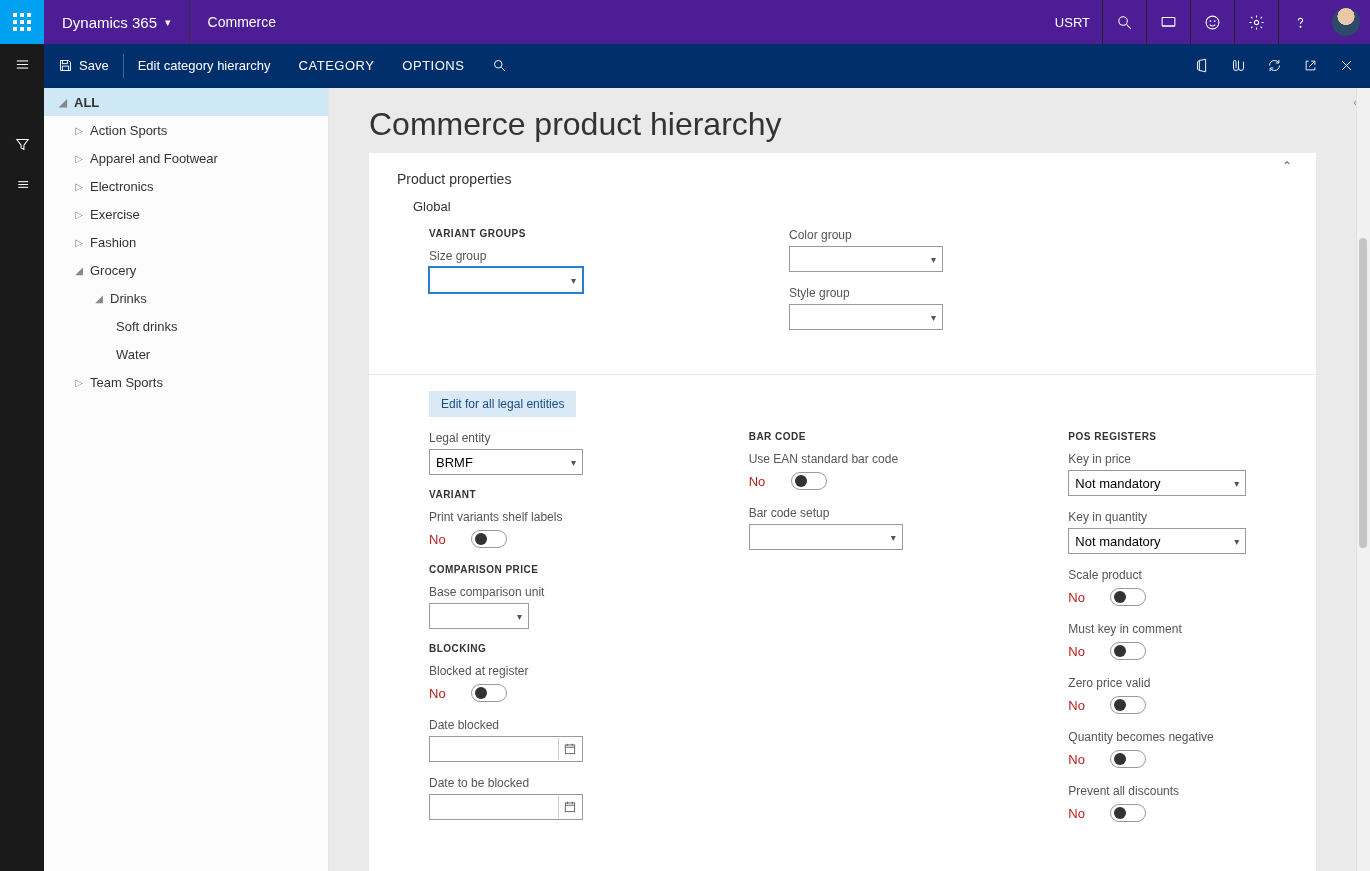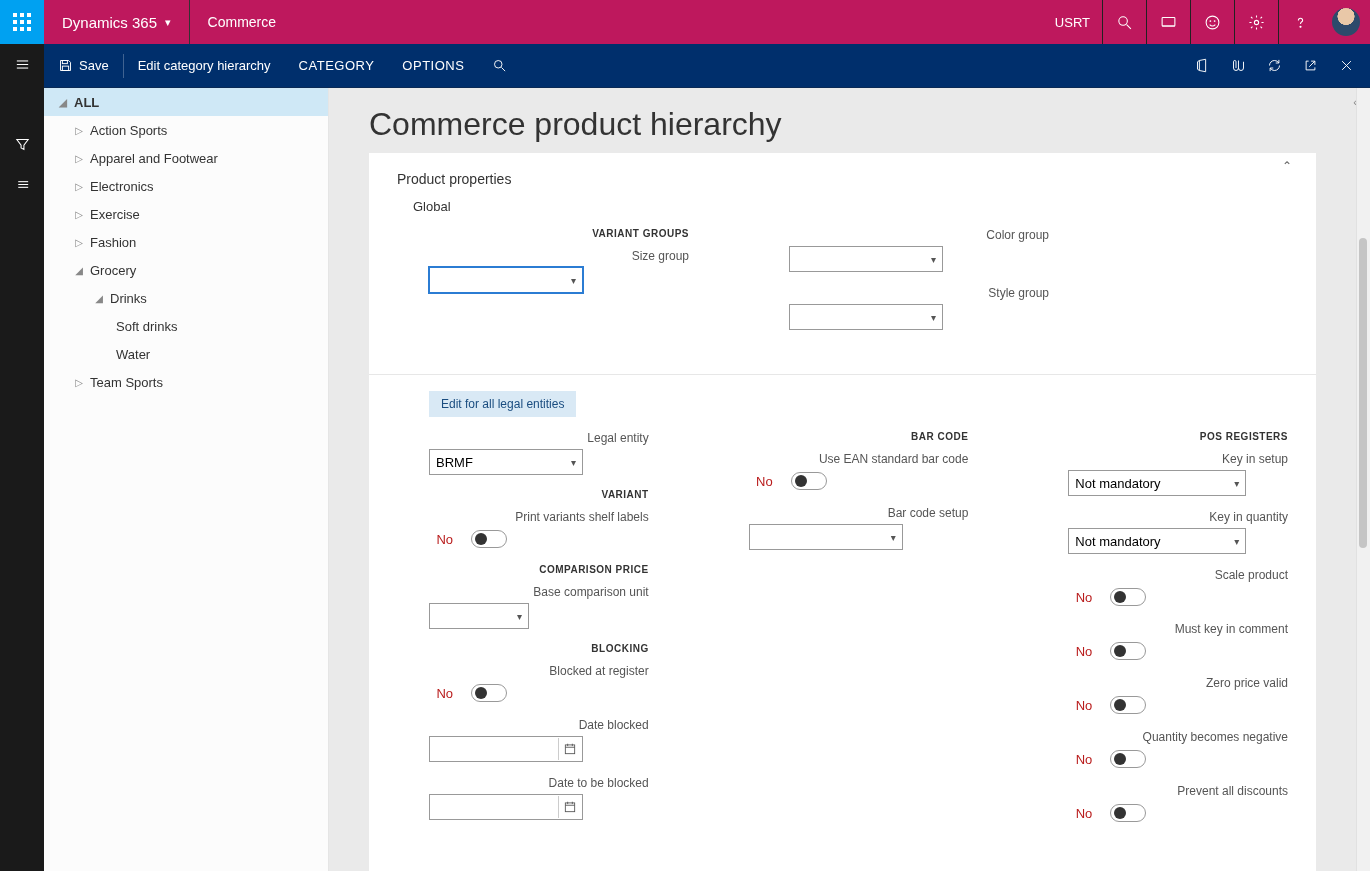--- a/index.html
+++ b/index.html
@@ -1,20 +1,20 @@
 <!DOCTYPE html>
 <html><head>
 <meta charset="utf-8">
 <style>
 * { box-sizing: border-box; margin: 0; padding: 0; font-family: "Segoe UI", Arial, sans-serif; }
 html, body { width: 1370px; height: 871px; overflow: hidden; background: #fff; }
 .root { display: flex; flex-direction: column; height: 100%; }
 
 
-.topbar { display: flex; align-items: center; height: 44px; background: #be185d; color: #fff; }
+.topbar { display: flex; align-items: center; height: 44px; background: #4c1d95; color: #fff; }
 .waffle { width: 44px; height: 44px; background: #00a1f1; display: flex; align-items: center; justify-content: center; }
 .waffle svg { width: 18px; height: 18px; fill: #fff; }
 .brand { padding: 0 18px; font-size: 15px; font-weight: 400; display: flex; align-items: center; gap: 8px; height: 100%; border-right: 1px solid #333; }
 .brand span.chev { font-size: 11px; }
 .module { padding: 0 18px; font-size: 14px; font-weight: 400; }
 .topbar-spacer { flex: 1; }
 .topbar-right { display: flex; align-items: center; height: 100%; }
 .top-company { font-size: 13px; padding: 0 12px; }
 .top-icon { width: 44px; height: 44px; display: flex; align-items: center; justify-content: center; border-left: 1px solid #222; }
 .top-icon svg { width: 17px; height: 17px; stroke: #fff; fill: none; stroke-width: 1.5; }
@@ -54,21 +54,21 @@
 
 .content { flex: 1; background: #eaeaea; position: relative; overflow: hidden; display: flex; }
 .content-scroll { flex: 1; overflow-y: auto; padding: 18px 40px 40px 40px; }
 .page-title { font-size: 32px; font-weight: 300; color: #333; margin-bottom: 10px; }
 .panel { background: #fff; padding: 14px 28px 40px 28px; position: relative; }
 .panel .collapse-caret { position: absolute; top: 6px; right: 24px; color: #666; font-size: 12px; }
 .section-h { font-size: 14px; color: #333; margin: 4px 0 12px 0; }
 .sub-h { font-size: 13px; color: #333; margin: 6px 0 14px 0; padding-left: 16px; }
 .divider-h { border-top: 1px solid #e7e7e7; margin: 30px -28px 16px -28px; }
 
-.cols { display: flex; gap: 100px; padding-left: 32px; text-align: right; }
+.cols { display: flex; gap: 100px; padding-left: 32px; }
 .col { width: 260px; }
 .col.right { width: 260px; }
 .group-label { font-size: 10px; font-weight: 700; letter-spacing: 0.5px; color: #333; margin-bottom: 10px; text-transform: uppercase; }
 .field { margin-bottom: 14px; }
 .field-label { font-size: 12px; color: #555; margin-bottom: 4px; }
 .dd { height: 26px; border: 1px solid #999; width: 154px; display: flex; align-items: center; justify-content: space-between; padding: 0 6px; font-size: 13px; background: #fff; }
 .dd.active { border-color: #2b7cd3; box-shadow: 0 0 0 1px #2b7cd3; }
 .dd.w200 { width: 178px; }
 .dd.w100 { width: 100px; }
 .dd .chev { color: #555; font-size: 10px; }
@@ -440,21 +440,21 @@
                   <div class="dd">
                         <span></span>
                         <span class="chev">▾</span>
                       </div>
                 </div>
               </div>
 
               <div class="col right">
                 <div class="group-label">POS REGISTERS</div>
                 <div class="field">
-                  <div class="field-label">Key in setup</div>
+                  <div class="field-label">Key in price</div>
                   <div class="dd w200">
                         <span>Not mandatory</span>
                         <span class="chev">▾</span>
                       </div>
                 </div>
                 <div class="field">
                   <div class="field-label">Key in quantity</div>
                   <div class="dd w200">
                         <span>Not mandatory</span>
                         <span class="chev">▾</span>

